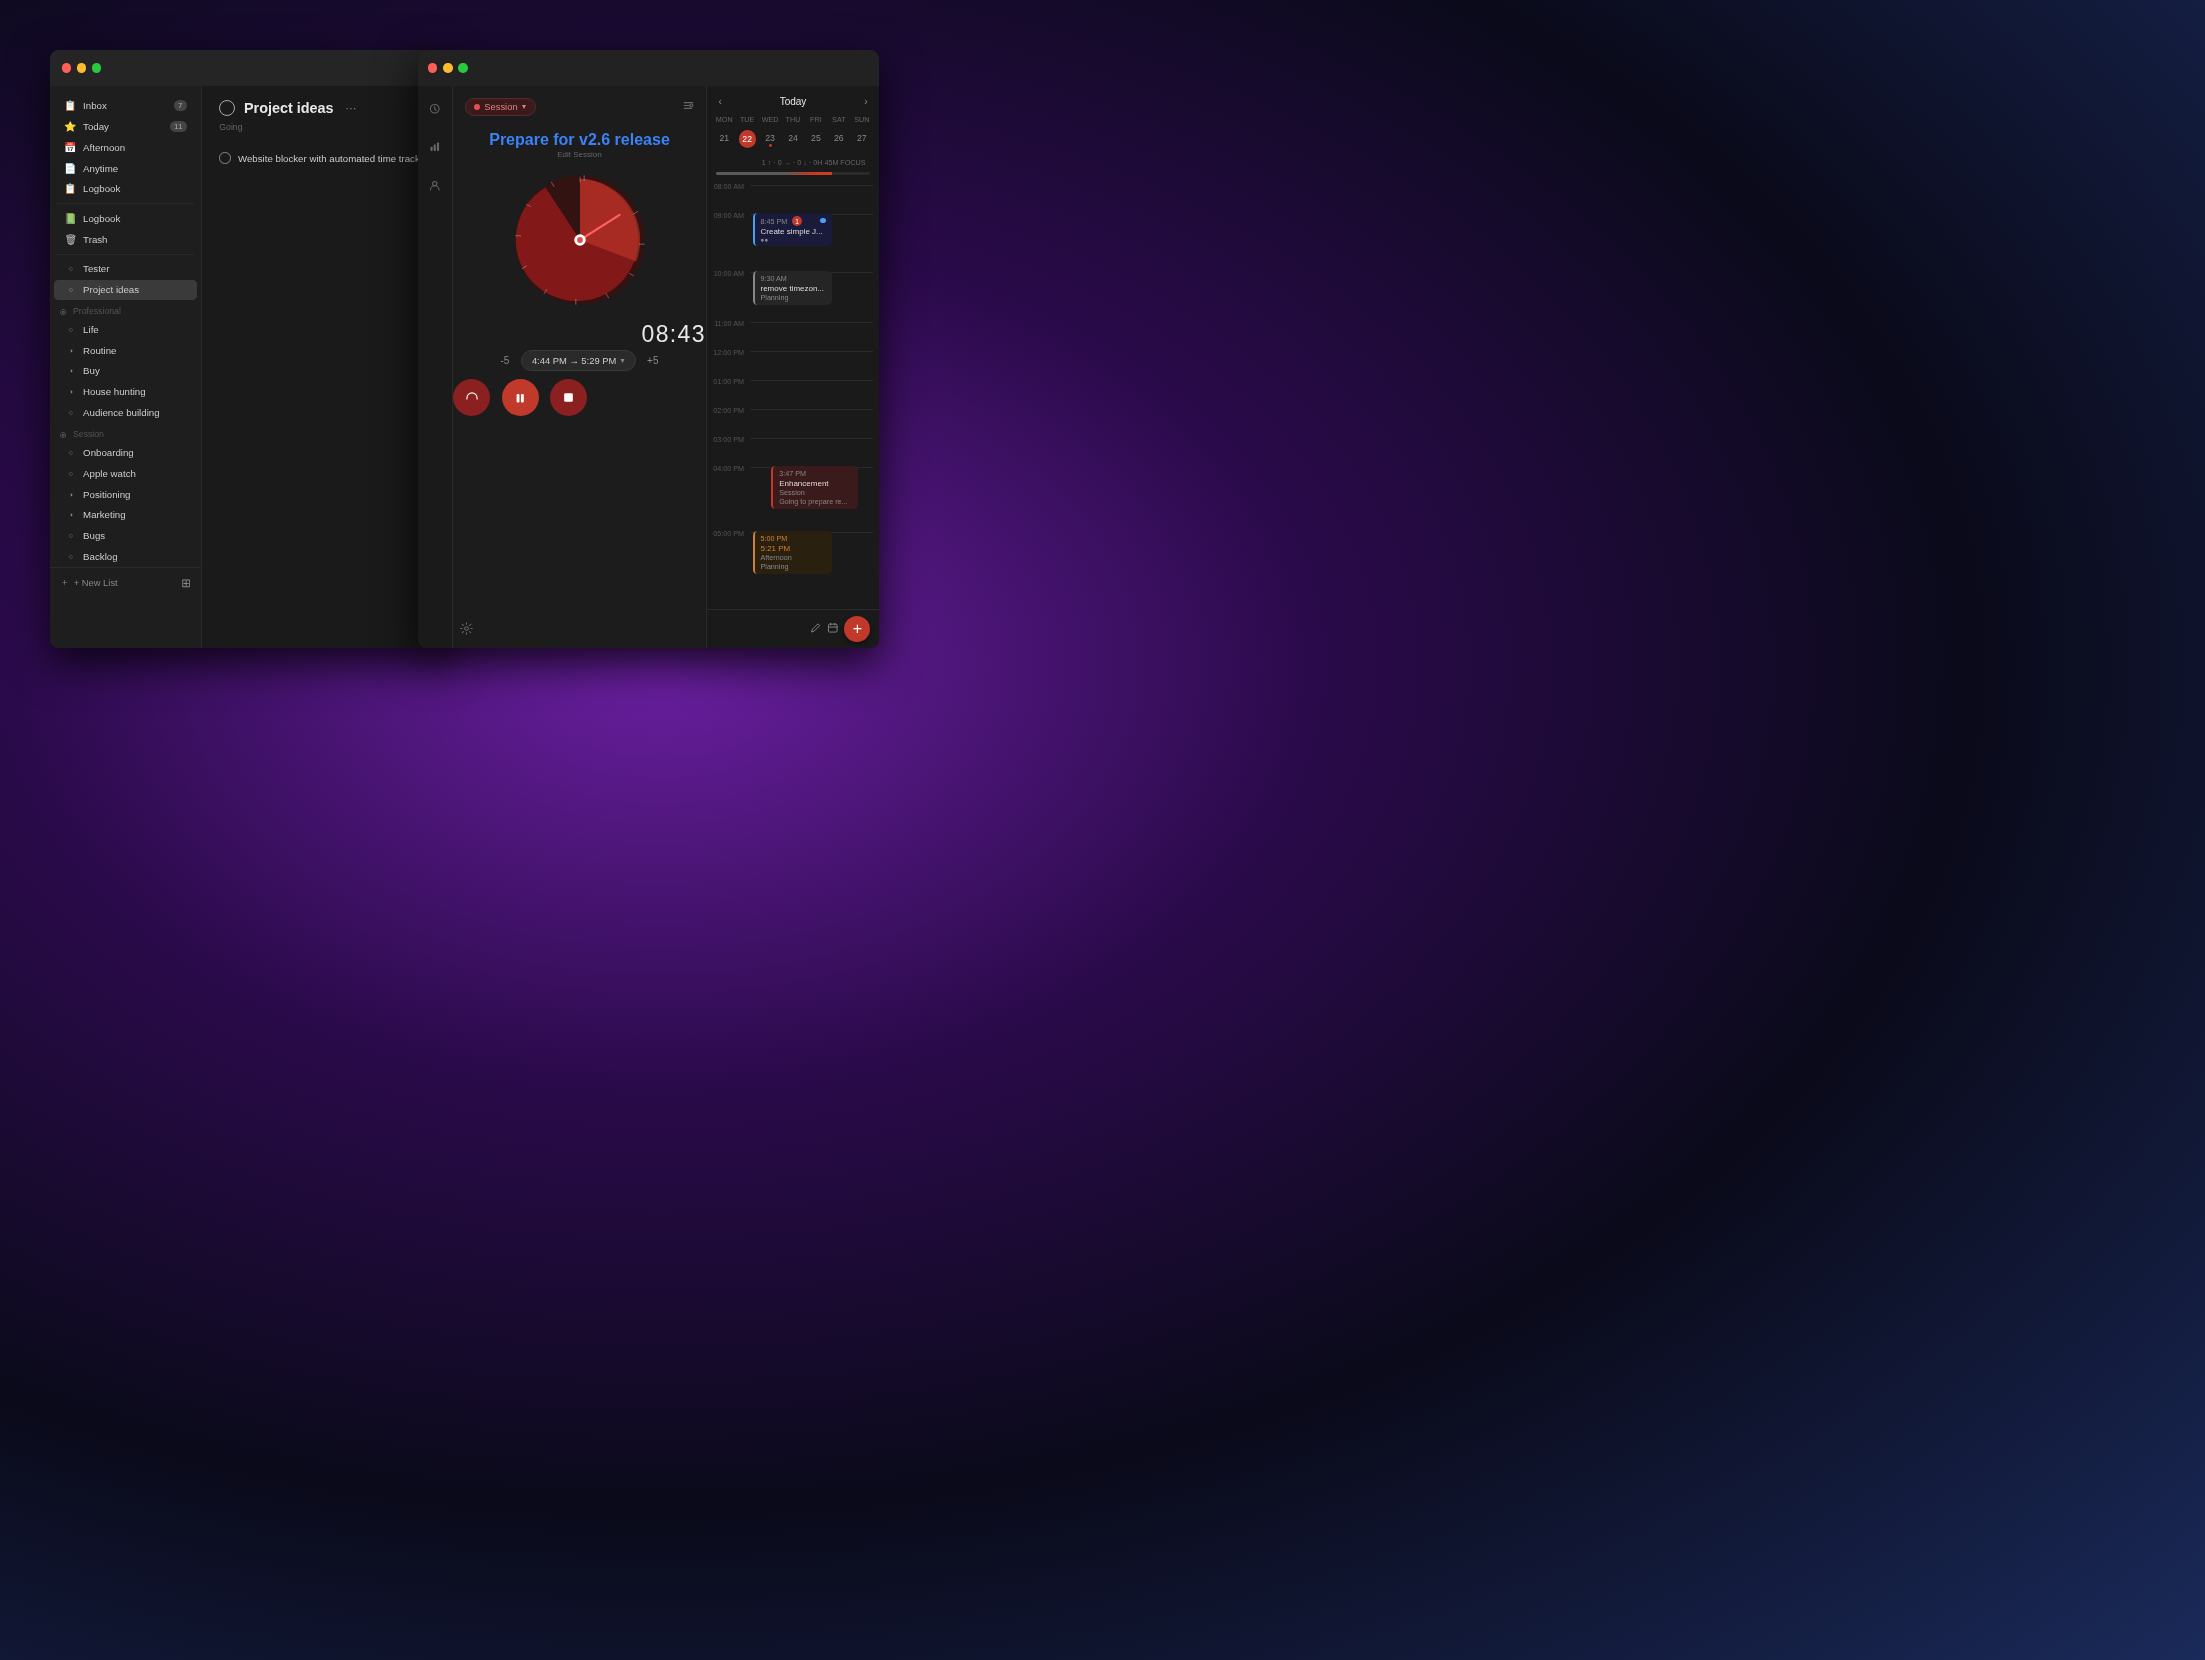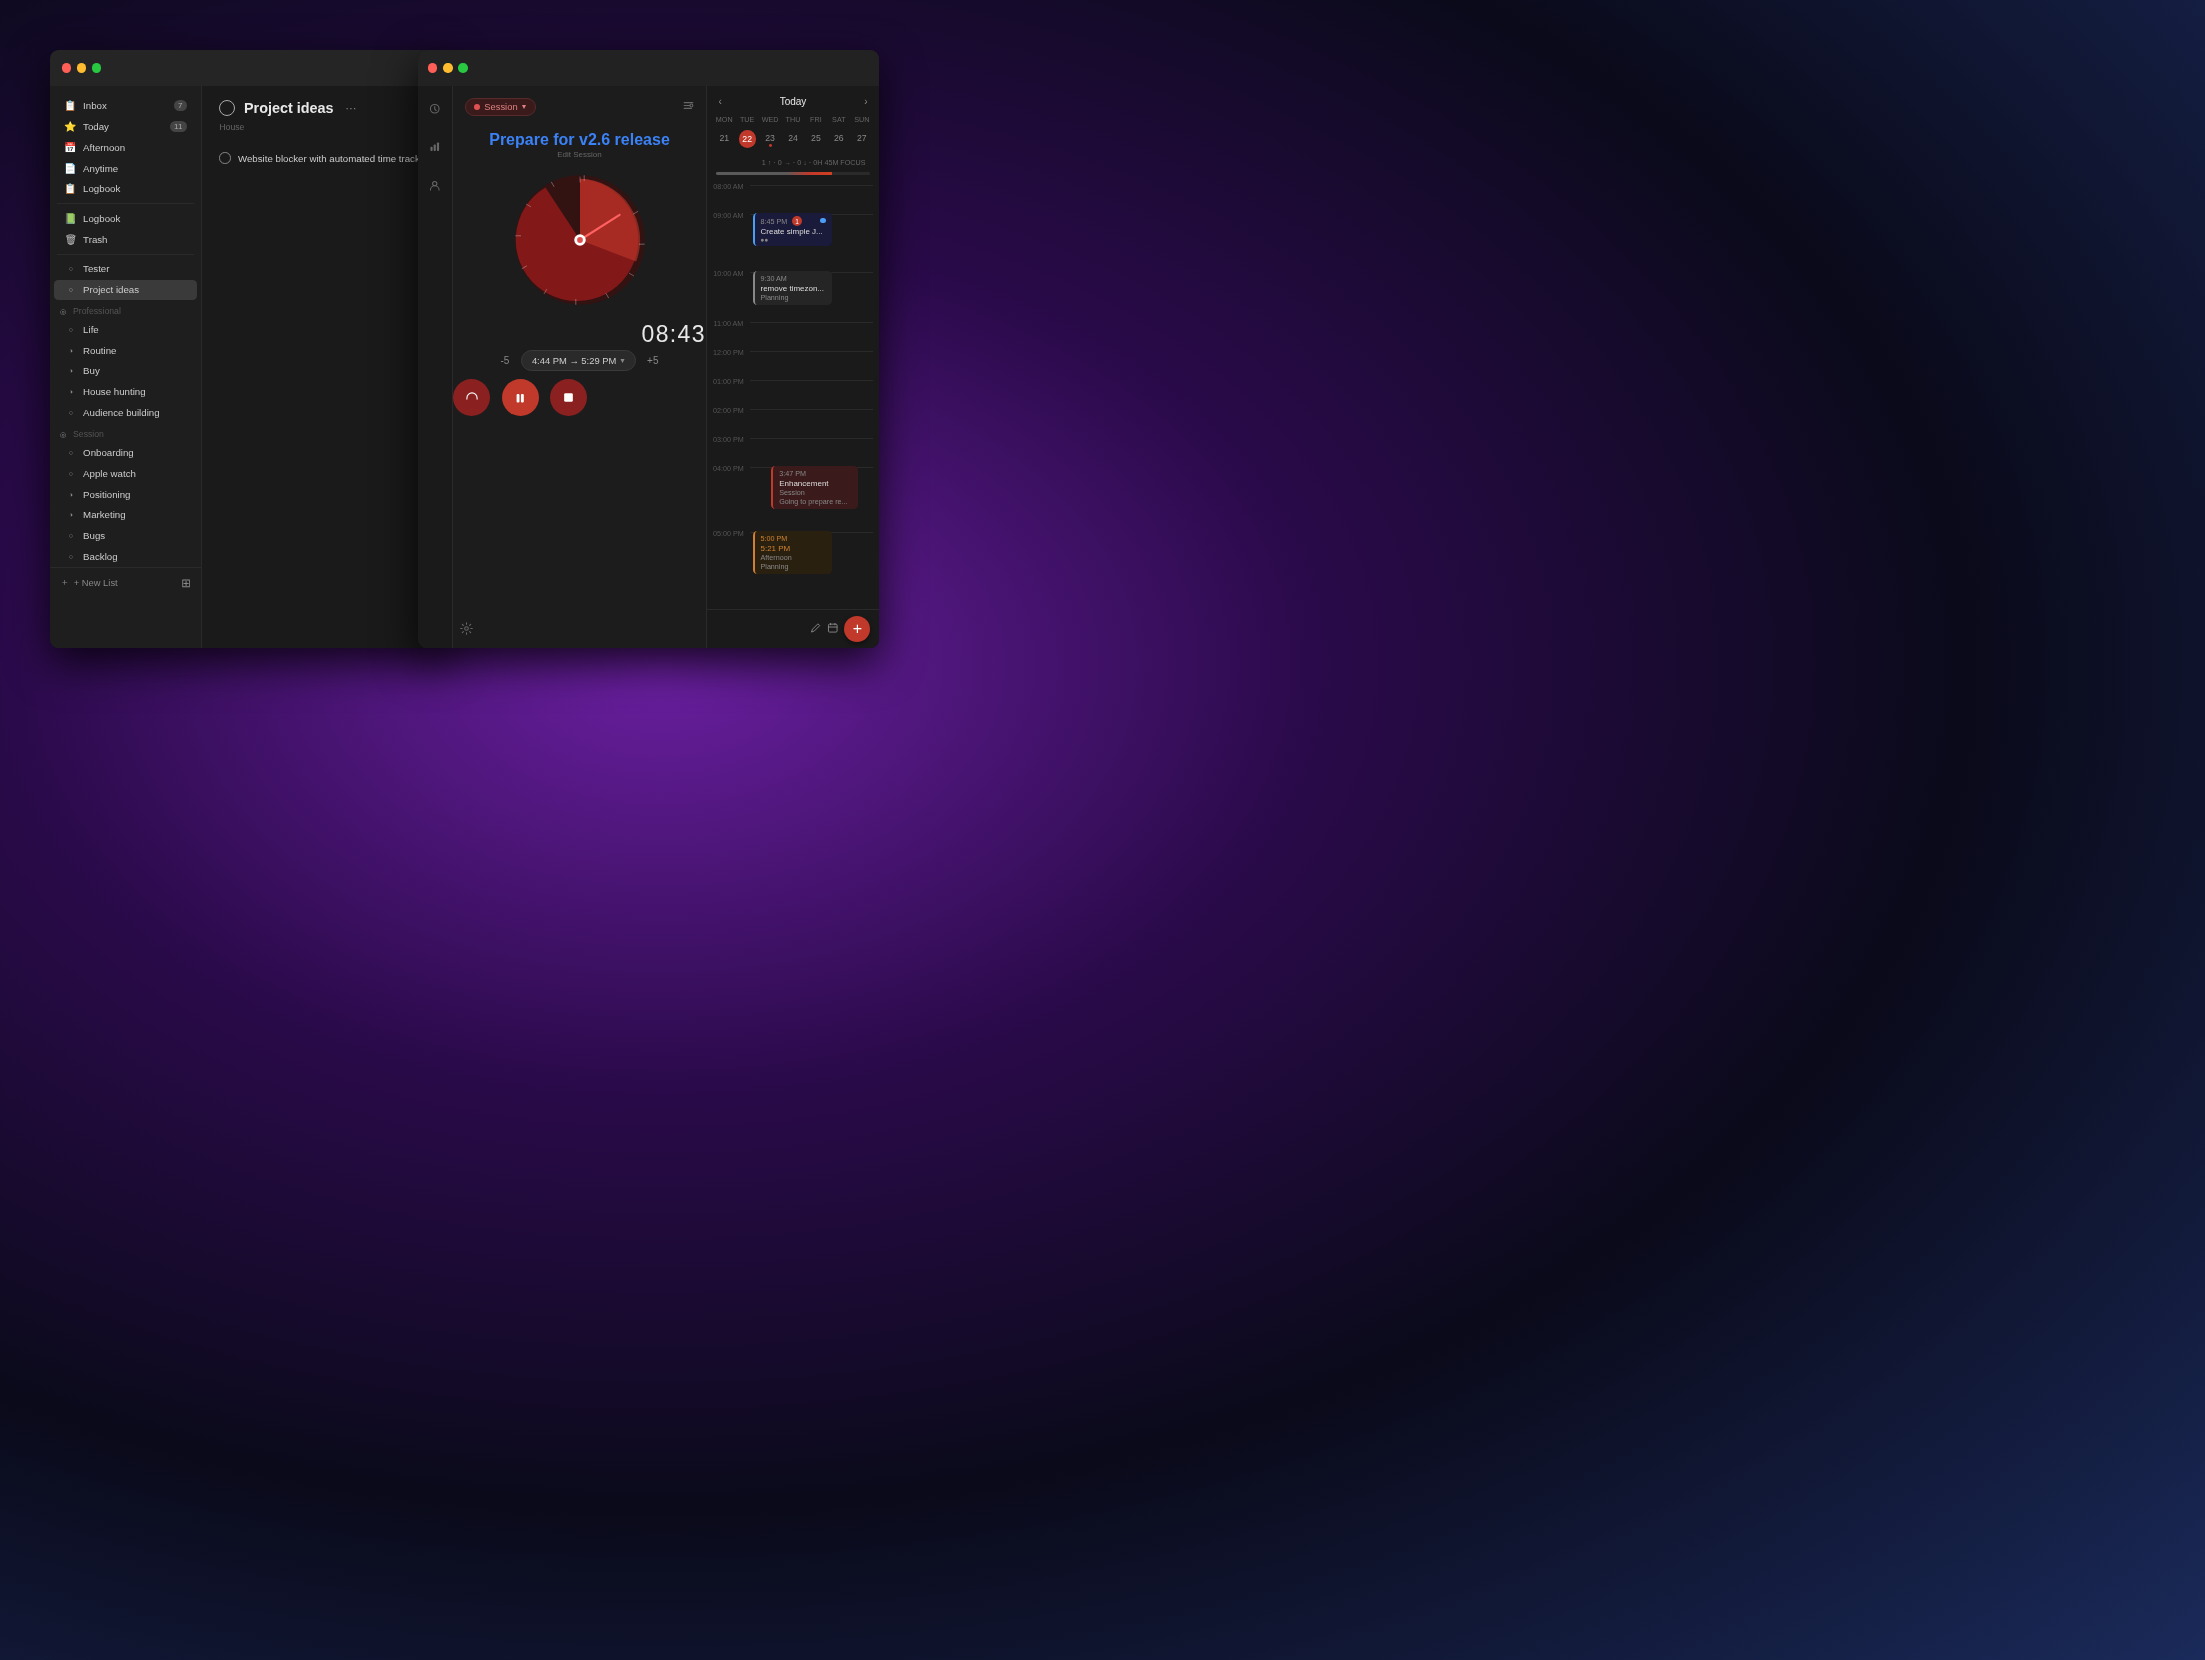--- a/index.html
+++ b/index.html
@@ -511,21 +511,21 @@
       min-height: 29px;
       position: relative;
     }
 
     .timeline-time {
       width: 37px;
       font-size: 7.2px;
       color: #555;
       padding-top: 1.4px;
       flex-shrink: 0;
-      text-align: center;
+      text-align: right;
       padding-right: 5.8px;
     }
 
     .timeline-line {
       flex: 1;
       border-top: 0.7px solid #2a2a2a;
       margin-top: 4.3px;
       position: relative;
     }
 
@@ -735,21 +735,21 @@
           <div class="filter-btn">⊞</div>
         </div>
       </div>
 
       <div class="main-area">
         <div class="main-header">
           <div class="project-circle"></div>
           <span class="main-title">Project ideas</span>
           <span class="more-btn">···</span>
         </div>
-        <div class="main-subtitle">House</div>
+        <div class="main-subtitle">Going</div>
 
         <div class="task-list">
           <div class="task-item">
             <div class="task-checkbox"></div>
             <span class="task-text">Website blocker with automated time track...</span>
           </div>
         </div>
       </div>
     </div>
   </div>

